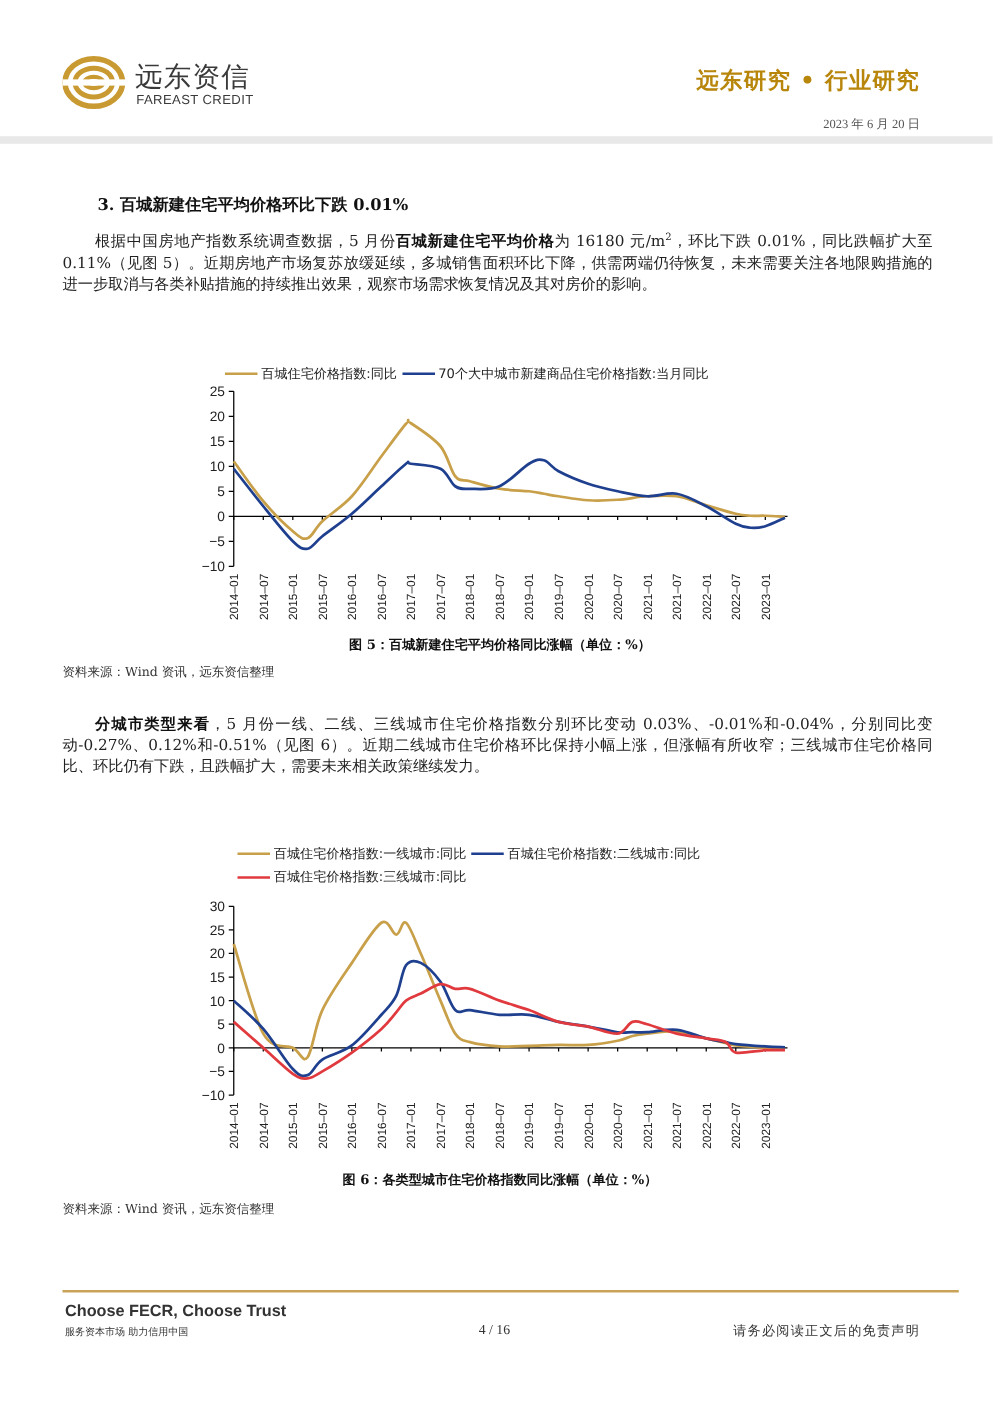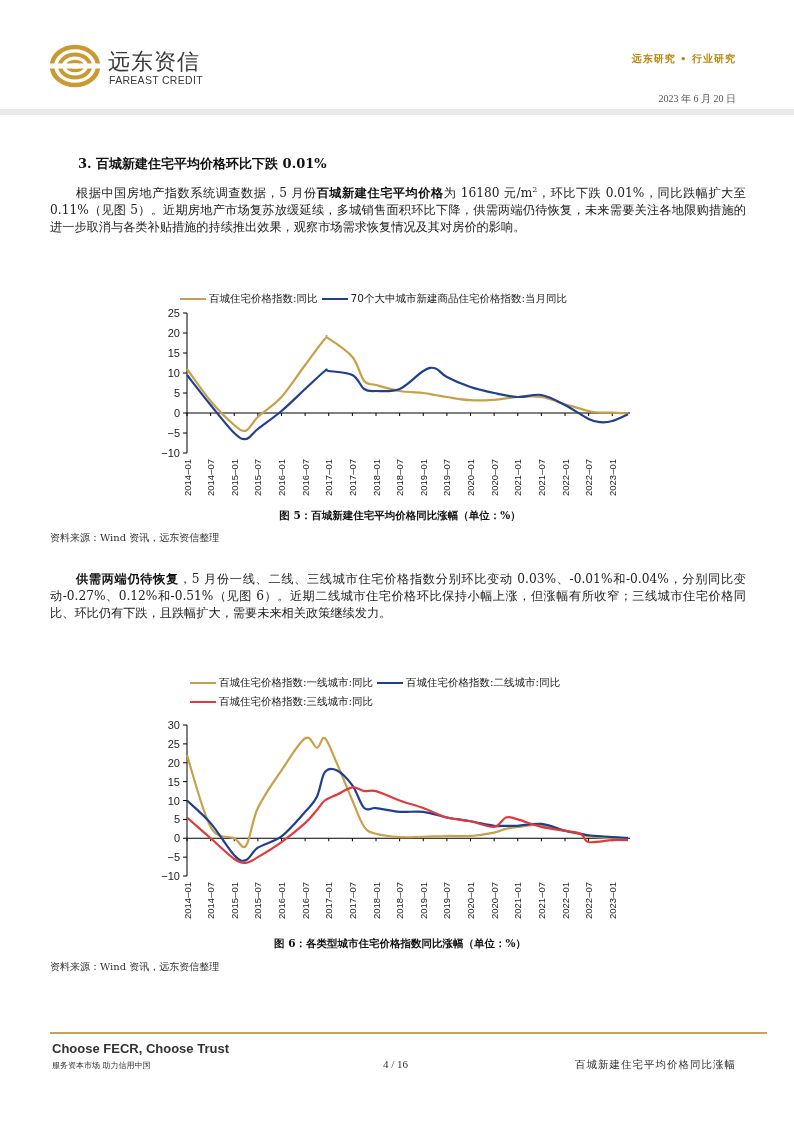--- a/index.html
+++ b/index.html
@@ -1,20 +1,20 @@
 <!DOCTYPE html>
 <html><head>
 <meta charset="utf-8">
 <style>
   html,body{margin:0;padding:0;background:#fff;}
   body{width:794px;height:1123px;position:relative;overflow:hidden;font-family:"DejaVu Serif","Liberation Serif",serif;color:#222;}
   .abs{position:absolute;}
   .logo-text-cn{font-family:"DejaVu Sans","Liberation Sans",sans-serif;font-size:22px;color:#3a3a3a;letter-spacing:1px;}
   .logo-text-en{font-family:"Liberation Sans","DejaVu Sans",sans-serif;font-size:10.5px;color:#3a3a3a;letter-spacing:0.3px;}
-  .hdr-right{font-family:"DejaVu Serif","Liberation Serif",serif;font-size:10px;color:#b8860b;font-weight:bold;letter-spacing:1px;}
+  .hdr-right{font-family:"DejaVu Serif","Liberation Serif",serif;font-size:18px;color:#b8860b;font-weight:bold;letter-spacing:1px;}
   .hdr-date{font-family:Liberation Serif, serif;font-size:10px;color:#555;}
   .hdr-band{left:0;width:794px;top:109px;height:6px;background:#e8e8e8;}
   .section-title{font-size:13px;font-weight:bold;color:#111;}
   .para{font-size:12.2px;line-height:17px;color:#222;text-align:justify;}
   .para b{font-weight:bold;color:#111;}
   .caption{font-size:10.5px;font-weight:bold;color:#111;text-align:center;}
   .source{font-size:10px;color:#333;}
   .legend{font-family:"DejaVu Sans","Liberation Sans",sans-serif;font-size:10.5px;color:#222;display:flex;align-items:center;}
   .legend .sw{display:inline-block;width:26px;height:2.5px;margin-right:3px;}
   .footer-line{left:50px;width:717px;top:1032px;height:2px;background:#c9a25a;}
@@ -113,21 +113,21 @@
     <line x1="462.25" y1="108" x2="462.25" y2="111" stroke="#000" stroke-width="1"></line>
     <text x="0" y="0" text-anchor="end" font-size="9.5" fill="#222" transform="translate(465.75,154) rotate(-90)">2023–01</text>
     <path d="M37,64 C40.9375,69.33333333333333 52.75,86.66666666666667 60.625,96 C68.5,105.33333333333333 78.34375,115.06666666666666 84.25,120 C90.15625,124.93333333333334 92.125,126.93333333333332 96.0625,125.6 C100,124.26666666666667 101.96875,117.6 107.875,112 C113.78125,106.4 123.625,100.66666666666667 131.5,92 C139.375,83.33333333333333 147.90625,69.66666666666667 155.125,60 C162.34375,50.333333333333336 170.875,38.4 174.8125,34 C178.75,29.599999999999998 174.15625,30.599999999999994 178.75,33.599999999999994 C183.34375,36.599999999999994 196.46875,44.93333333333333 202.375,52 C208.28125,59.06666666666667 210.25,71.33333333333333 214.1875,76 C218.125,80.66666666666667 220.09375,78.33333333333333 226,80 C231.90625,81.66666666666667 241.75,84.66666666666667 249.625,86 C257.5,87.33333333333333 267.34375,87.33333333333333 273.25,88 C279.15625,88.66666666666667 281.125,89.33333333333333 285.0625,90 C289,90.66666666666667 290.96875,91.13333333333333 296.875,92 C302.78125,92.86666666666667 312.625,94.73333333333333 320.5,95.2 C328.375,95.66666666666667 336.25,95.33333333333333 344.125,94.8 C352,94.26666666666667 359.875,92.46666666666667 367.75,92 C375.625,91.53333333333333 383.5,90.8 391.375,92 C399.25,93.2 407.125,96.86666666666667 415,99.2 C422.875,101.53333333333333 432.71875,104.6 438.625,106 C444.53125,107.4 446.5,107.33333333333333 450.4375,107.6 C454.375,107.86666666666666 457.65625,107.46666666666665 462.25,107.6 C466.84375,107.73333333333333 475.375,108.26666666666667 478,108.4" fill="none" stroke="#c9a04a" stroke-width="2.2" stroke-linejoin="round"></path>
     <path d="M37,70 C40.9375,75 52.75,90.33333333333333 60.625,100 C68.5,109.66666666666667 78.34375,122.33333333333333 84.25,128 C90.15625,133.66666666666666 92.125,134.66666666666666 96.0625,134 C100,133.33333333333334 101.96875,128.66666666666669 107.875,124.00000000000001 C113.78125,119.33333333333334 123.625,112.66666666666667 131.5,106 C139.375,99.33333333333333 147.90625,90.66666666666667 155.125,84 C162.34375,77.33333333333333 170.875,69 174.8125,66 C178.75,63 174.15625,65.33333333333333 178.75,66 C183.34375,66.66666666666667 196.46875,67 202.375,70 C208.28125,73 210.25,81.33333333333333 214.1875,84 C218.125,86.66666666666667 220.09375,86 226,86 C231.90625,86 241.75,87.33333333333333 249.625,84 C257.5,80.66666666666667 267.34375,69.46666666666667 273.25,66 C279.15625,62.53333333333333 281.125,62.2 285.0625,63.2 C289,64.2 290.96875,68.86666666666667 296.875,72 C302.78125,75.13333333333333 312.625,79.33333333333333 320.5,82 C328.375,84.66666666666667 336.25,86.33333333333333 344.125,88 C352,89.66666666666667 359.875,91.66666666666667 367.75,92 C375.625,92.33333333333333 383.5,88.66666666666667 391.375,90 C399.25,91.33333333333333 407.125,96 415,100 C422.875,104 432.71875,111.13333333333333 438.625,114 C444.53125,116.86666666666667 446.5,116.86666666666667 450.4375,117.2 C454.375,117.53333333333333 457.65625,117.33333333333333 462.25,116 C466.84375,114.66666666666667 475.375,110.33333333333334 478,109.2" fill="none" stroke="#1f3f8f" stroke-width="2.2" stroke-linejoin="round"></path>
   </svg>
 
 <div class="abs caption" style="left:150px;width:500px;top:509px;">图 5：百城新建住宅平均价格同比涨幅（单位：%）</div>
 <div class="abs source" style="left:50px;top:531px;">资料来源：Wind 资讯，远东资信整理</div>
 
 <div class="abs para" style="left:50px;top:571px;width:696px;text-indent:26px;">
-  <b>供需两端仍待恢复</b><span>，5 月份一线、二线、三线城市住宅价格指数分别环比变动 0.03%、-0.01%和-0.04%，分别同比变动-0.27%、0.12%和-0.51%（见图 6）。近期二线城市住宅价格环比保持小幅上涨，但涨幅有所收窄；三线城市住宅价格同比、环比仍有下跌，且跌幅扩大，需要未来相关政策继续发力。</span>
+  <b>分城市类型来看</b><span>，5 月份一线、二线、三线城市住宅价格指数分别环比变动 0.03%、-0.01%和-0.04%，分别同比变动-0.27%、0.12%和-0.51%（见图 6）。近期二线城市住宅价格环比保持小幅上涨，但涨幅有所收窄；三线城市住宅价格同比、环比仍有下跌，且跌幅扩大，需要未来相关政策继续发力。</span>
 </div>
 
 <div class="abs legend" style="left:190px;top:676px;">
   <span class="sw" style="background:#c9a04a;"></span>
   <span style="margin-right:4px;">百城住宅价格指数:一线城市:同比</span>
   <span class="sw" style="background:#1f3f8f;"></span>
   <span>百城住宅价格指数:二线城市:同比</span>
 </div>
 <div class="abs legend" style="left:190px;top:695px;justify-content:center;">
   <span class="sw" style="background:#e03a3e;"></span>
@@ -198,13 +198,13 @@
     <path d="M37,102.48750000000001 C40.9375,105.94791666666667 52.75,116.32916666666667 60.625,123.25 C68.5,130.17083333333332 78.34375,139.92291666666665 84.25,144.0125 C90.15625,148.10208333333333 92.125,148.10208333333333 96.0625,147.7875 C100,147.47291666666666 101.96875,145.58541666666667 107.875,142.125 C113.78125,138.66458333333333 123.625,132.6875 131.5,127.025 C139.375,121.36250000000001 149.21875,113.49791666666667 155.125,108.15 C161.03125,102.80208333333334 163.65625,98.7125 166.9375,94.9375 C170.21875,91.1625 171.53125,88.01666666666667 174.8125,85.5 C178.09375,82.98333333333333 182.03125,82.03958333333334 186.625,79.8375 C191.21875,77.63541666666667 197.78125,72.91666666666666 202.375,72.2875 C206.96875,71.65833333333333 210.25,75.43333333333334 214.1875,76.0625 C218.125,76.69166666666666 220.09375,74.48958333333333 226,76.0625 C231.90625,77.63541666666667 241.75,82.66875 249.625,85.5 C257.5,88.33125 265.375,90.21875000000001 273.25,93.05000000000001 C281.125,95.88125000000001 289,100.28541666666668 296.875,102.48750000000001 C304.75,104.68958333333335 312.625,104.68958333333332 320.5,106.26249999999999 C328.375,107.83541666666666 338.21875,112.55416666666667 344.125,111.92500000000001 C350.03125,111.29583333333335 352,103.74583333333335 355.9375,102.48750000000001 C359.875,101.22916666666667 361.84375,102.80208333333333 367.75,104.375 C373.65625,105.94791666666667 383.5,110.03750000000001 391.375,111.92500000000001 C399.25,113.81250000000001 408.4375,114.5675 415,115.69999999999999 C421.5625,116.83249999999998 426.8125,116.8325 430.75,118.72 C434.6875,120.6075 433.375,125.95541666666668 438.625,127.025 C443.875,128.09458333333333 455.6875,125.45208333333332 462.25,125.13749999999999 C468.8125,124.82291666666666 475.375,125.13749999999999 478,125.13749999999999" fill="none" stroke="#e03a3e" stroke-width="2.2" stroke-linejoin="round"></path>
   </svg>
 
 <div class="abs caption" style="left:150px;width:500px;top:937px;">图 6：各类型城市住宅价格指数同比涨幅（单位：%）</div>
 <div class="abs source" style="left:50px;top:960px;">资料来源：Wind 资讯，远东资信整理</div>
 
 <div class="abs footer-line"></div>
 <div class="abs footer-en" style="left:52px;top:1041px;">Choose FECR, Choose Trust</div>
 <div class="abs footer-cn" style="left:52px;top:1060px;text-align:center;">服务资本市场  助力信用中国</div>
 <div class="abs footer-page" style="left:383px;top:1058px;text-align:right;">4 / 16</div>
-<div class="abs footer-disc" style="right:58px;top:1058px;">百城新建住宅平均价格同比涨幅</div>
+<div class="abs footer-disc" style="right:58px;top:1058px;">请务必阅读正文后的免责声明</div>
 
 </body></html>

